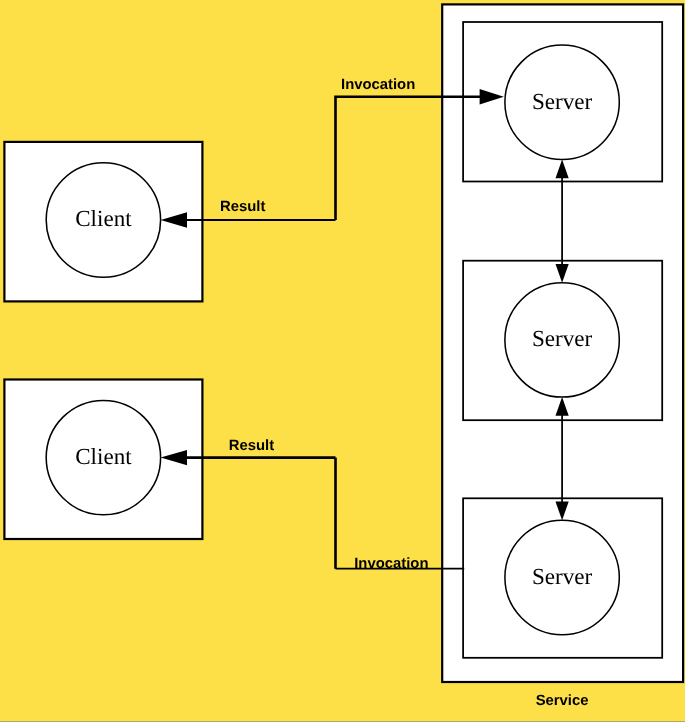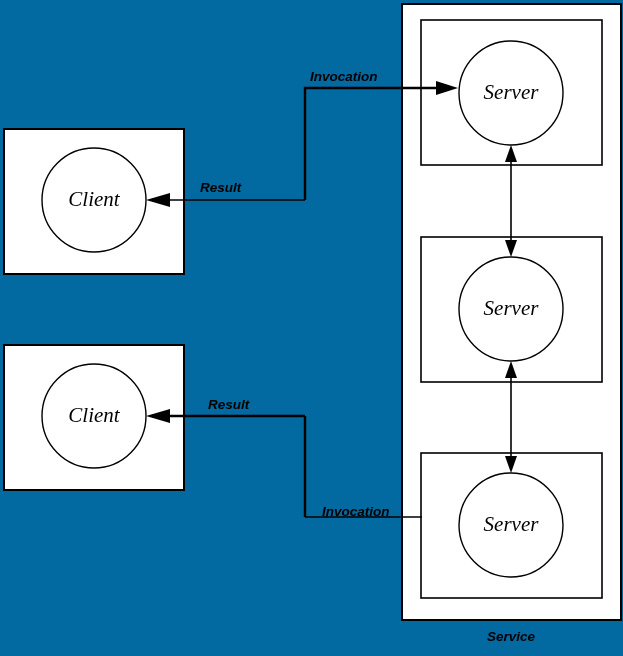--- a/index.html
+++ b/index.html
@@ -4,24 +4,23 @@
 <style>
   html, body {
     margin: 0;
     padding: 0;
     background: #808080;
   }
   #canvas {
     position: relative;
     width: 623px;
     height: 656px;
-    background: #0369a1;
+    background: #fde047;
     overflow: hidden;
     font-family: "Liberation Serif", serif;
-    font-style: italic;
   }
   svg.layer {
     position: absolute;
     left: 0;
     top: 0;
     width: 623px;
     height: 656px;
   }
   .node-label {
     font-family: "Liberation Serif", serif;

